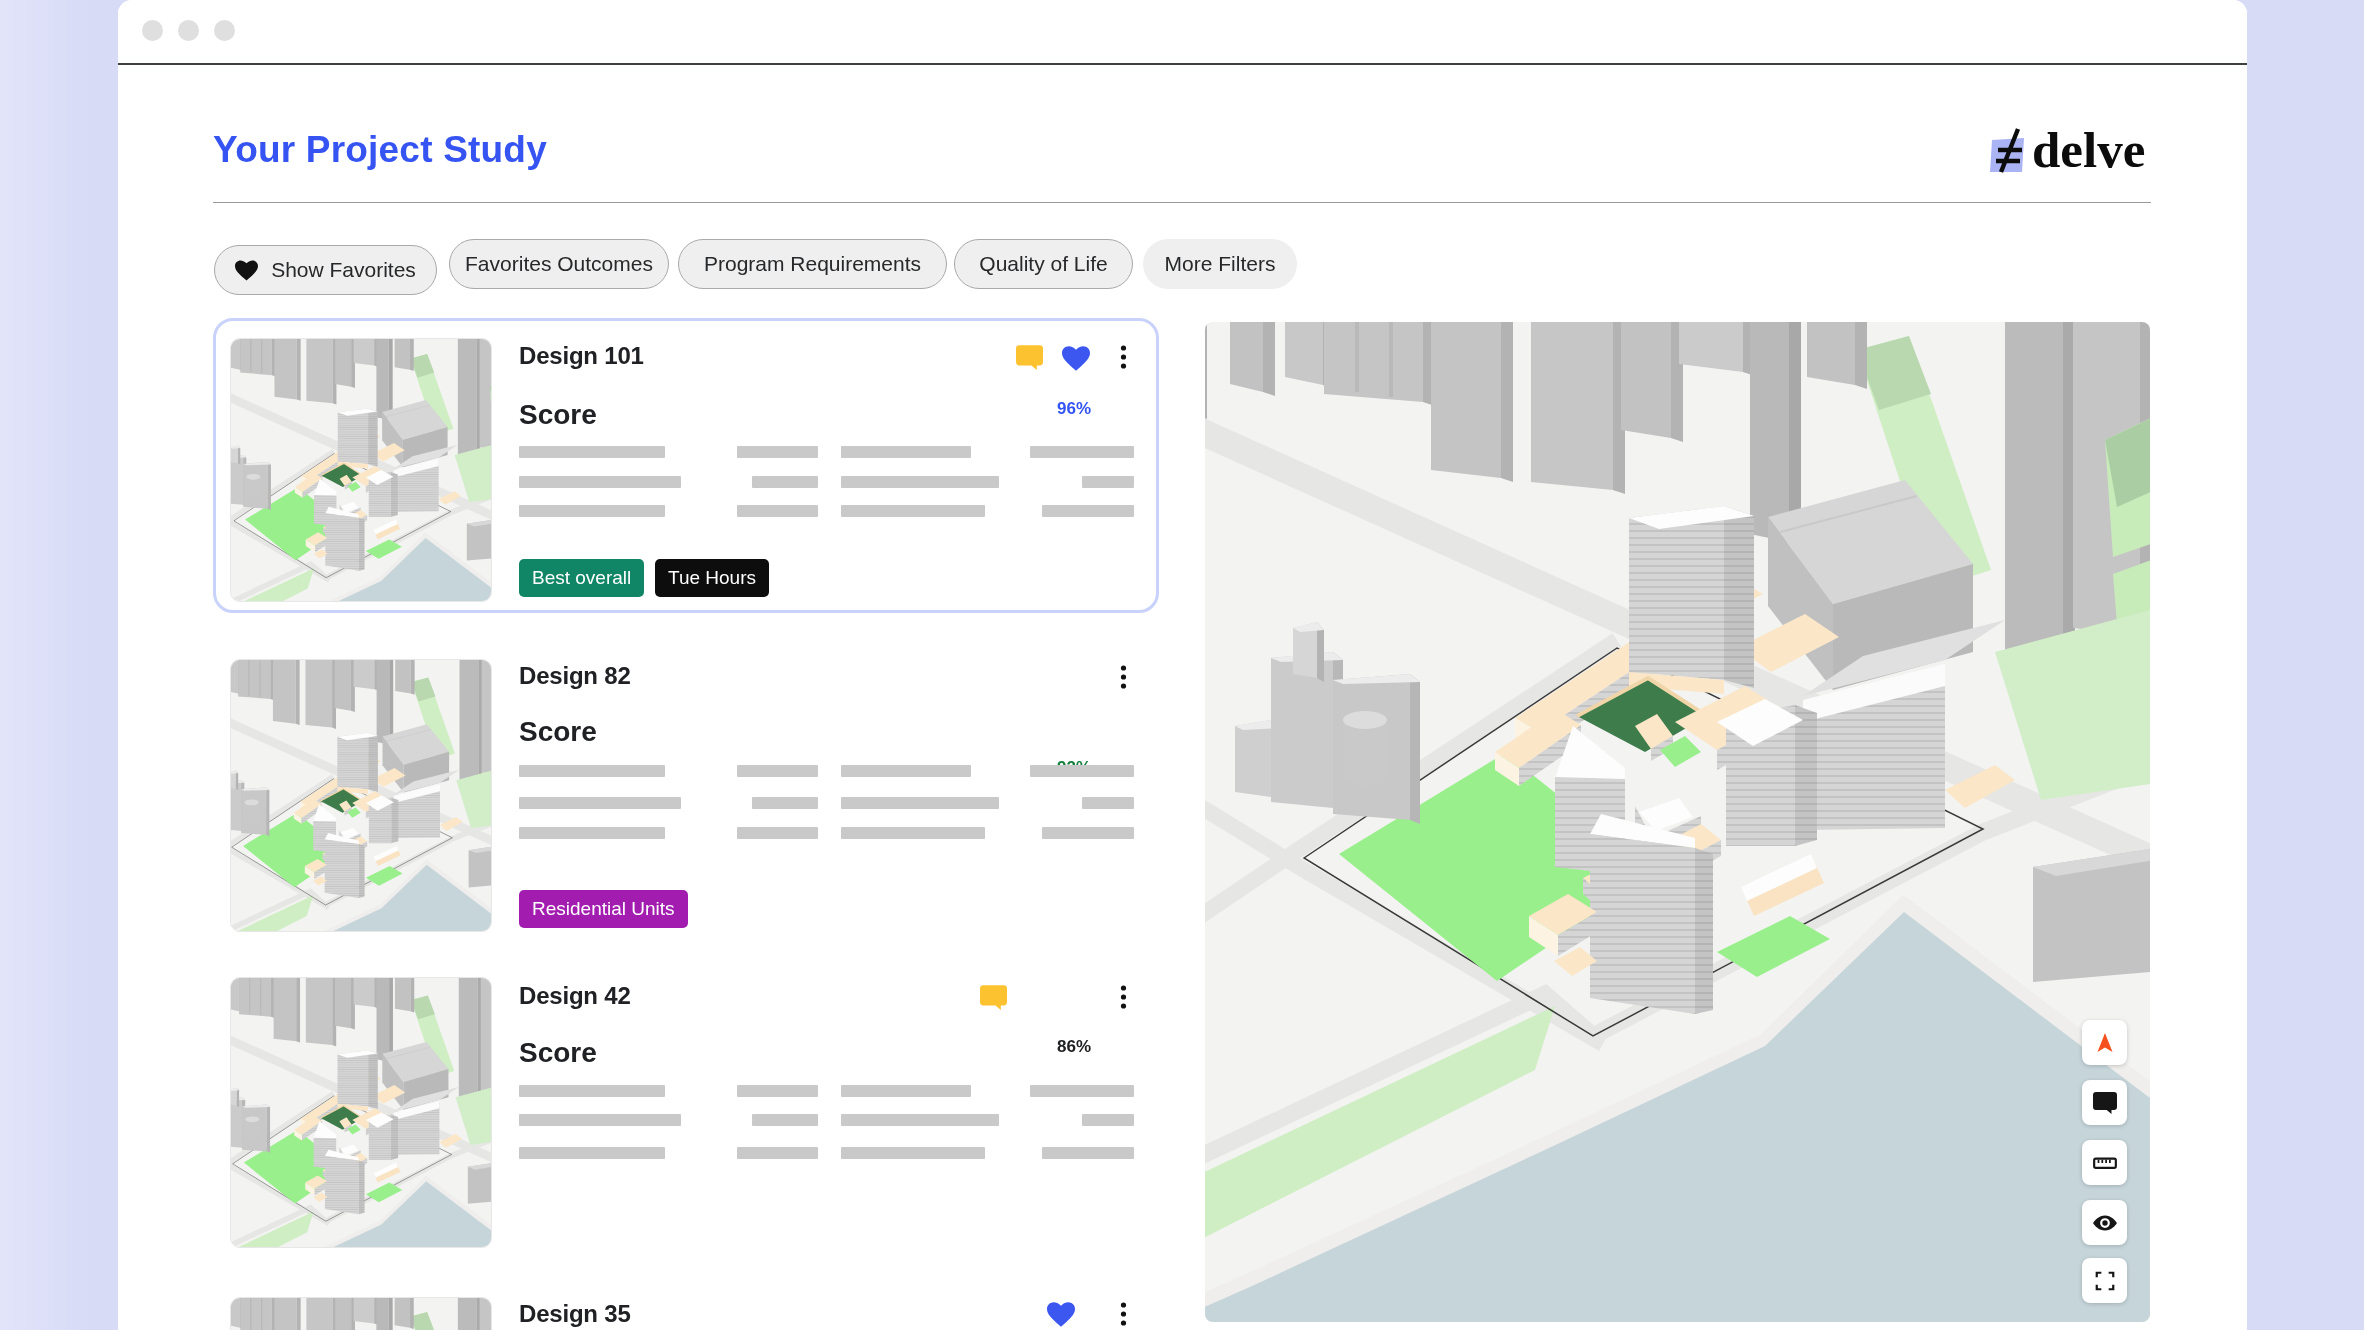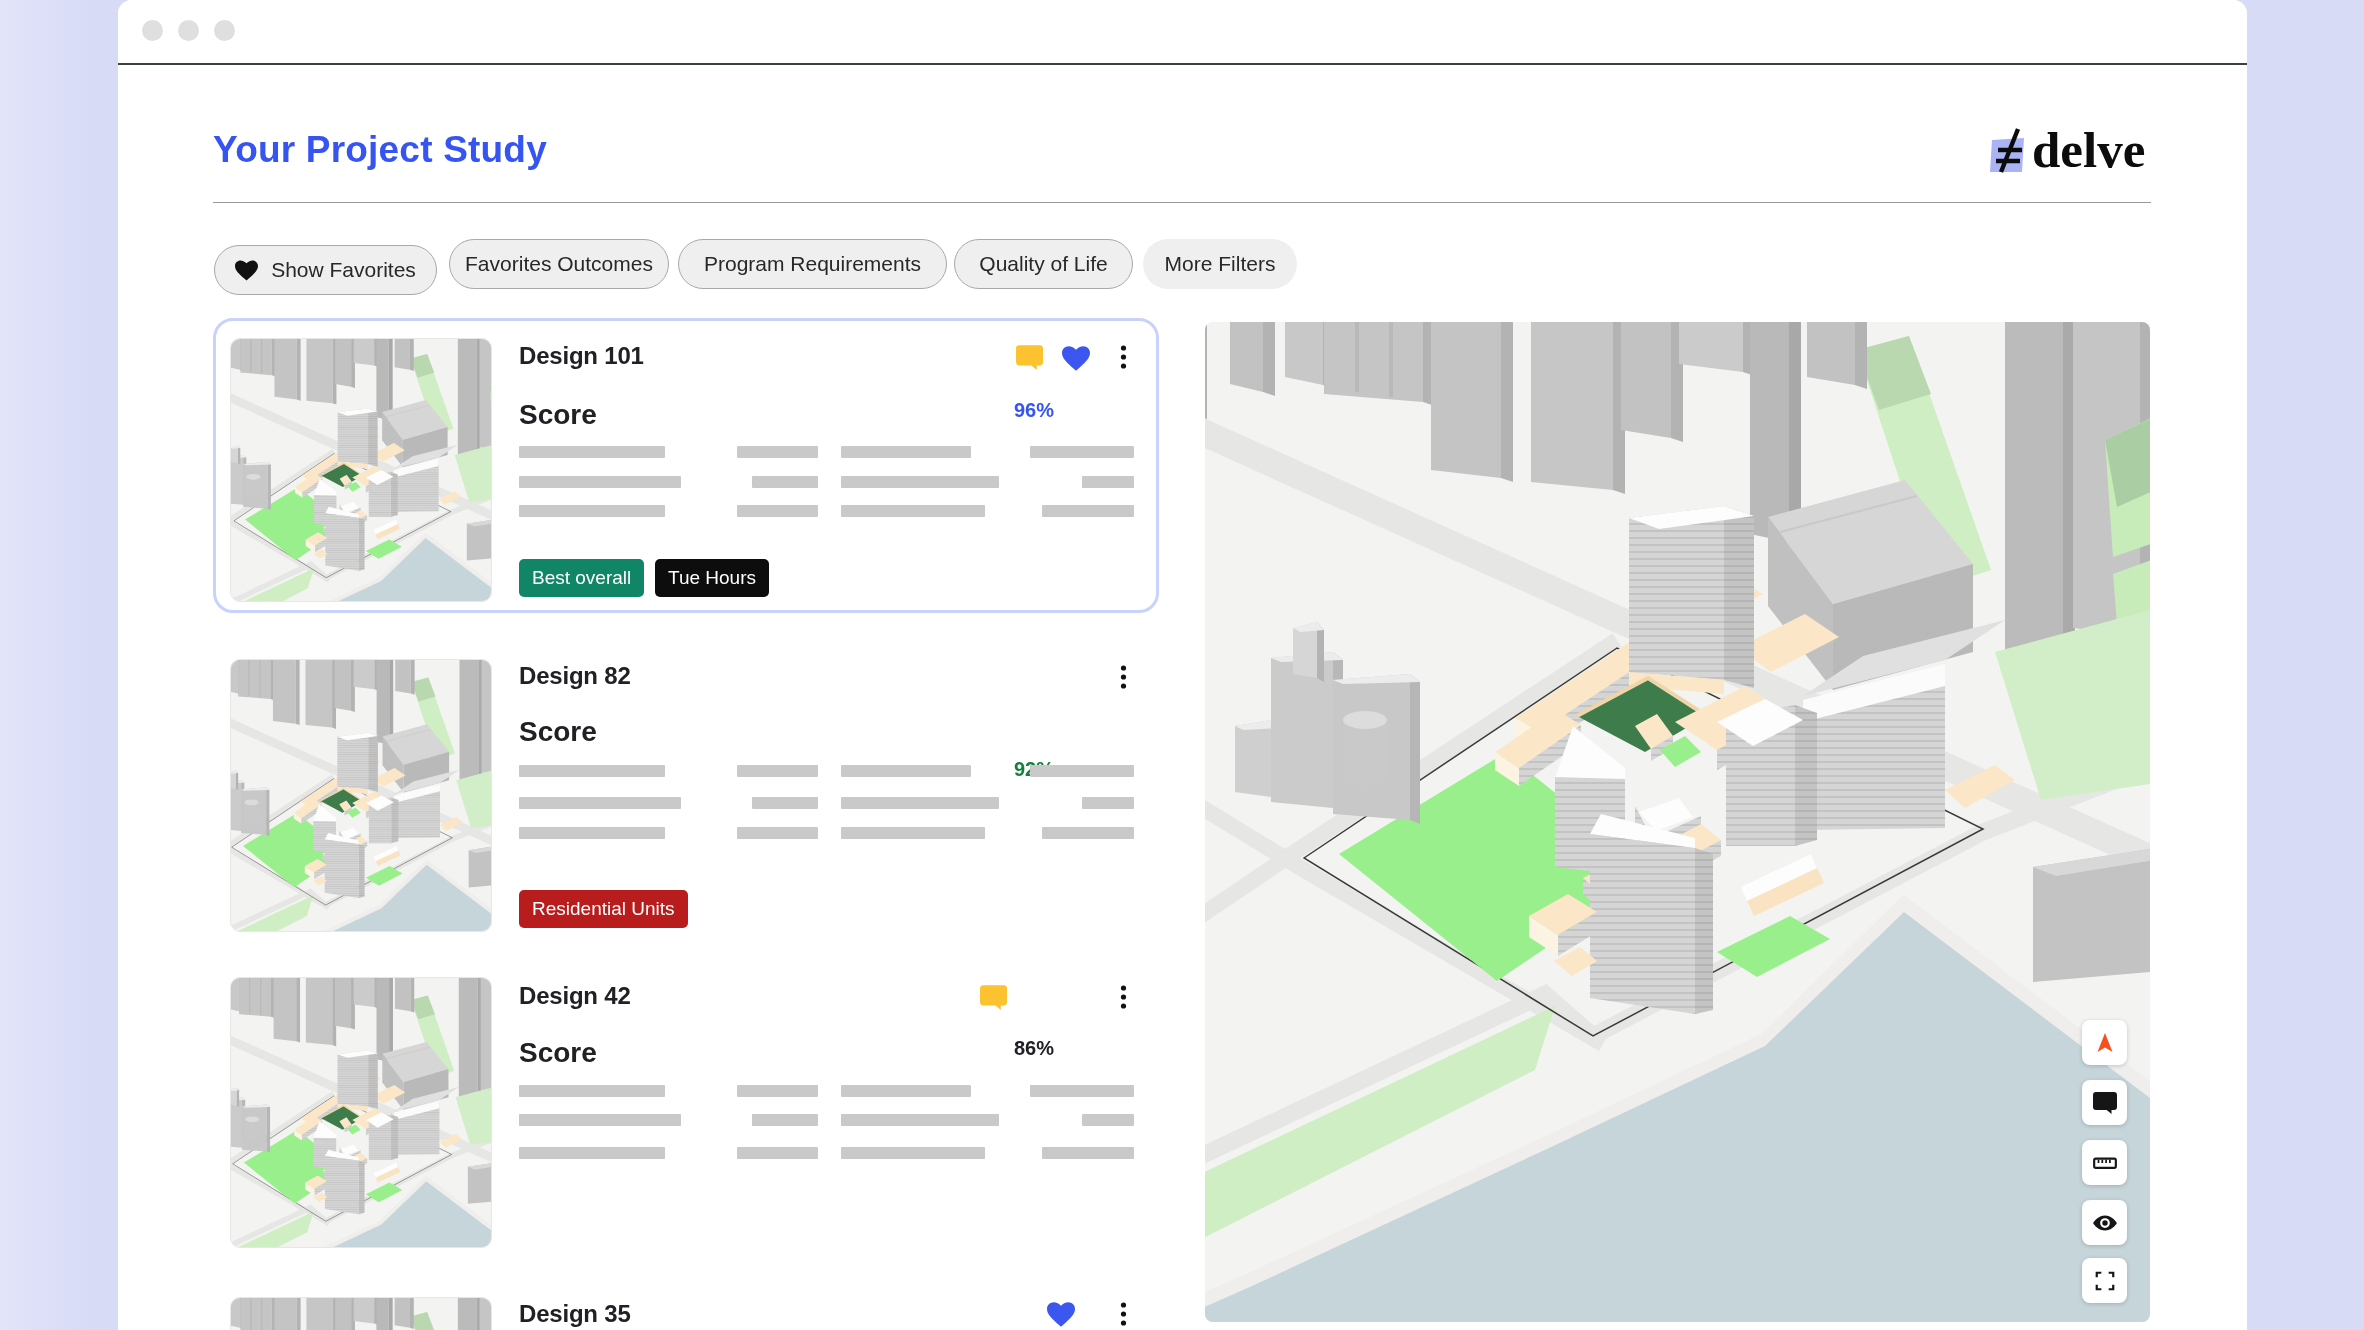--- a/index.html
+++ b/index.html
@@ -7,21 +7,21 @@
 .abs{position:absolute}
 .window{position:absolute;left:118px;top:0;width:2129px;height:1330px;background:#fff;border-radius:14px 14px 0 0}
 .topbar{position:absolute;left:118px;top:0;width:2129px;height:65px;background:#fff;border-bottom:2px solid #3b4043;border-radius:14px 14px 0 0}
 .dot{position:absolute;top:20px;width:21px;height:21px;border-radius:50%;background:#dfdfdf}
 .h1{position:absolute;left:213px;top:129px;font-size:37px;font-weight:700;color:#3554f2;letter-spacing:.2px}
 .divider{position:absolute;left:213px;top:202px;width:1938px;height:1px;background:#9a9a9a}
 .pill{position:absolute;top:239px;height:50px;border-radius:25px;background:#efefef;display:flex;align-items:center;justify-content:center;font-size:21px;color:#27282a;white-space:nowrap}
 .thumb{position:absolute;width:262px;border:1px solid #e7e7e7;border-radius:10px;overflow:hidden;background:#f3f3f2}
 .ctitle{position:absolute;font-size:24px;font-weight:700;color:#202124;letter-spacing:-0.2px}
 .scl{position:absolute;font-size:28px;font-weight:700;color:#202124}
-.scr{position:absolute;width:120px;text-align:left;font-size:20px;font-weight:700}
+.scr{position:absolute;width:120px;text-align:center;font-size:17px;font-weight:700}
 .bar{position:absolute;height:12px;background:#c9c9c9;border-radius:1px}
 .chip{position:absolute;height:38px;border-radius:5px;color:#fff;font-size:19px;display:flex;align-items:center;padding:0 13px}
 .map{position:absolute;left:1205px;top:322px;width:945px;height:1000px;border-radius:8px;overflow:hidden;background:#f3f3f2}
 .tool{position:absolute;left:2082px;width:45px;height:45px;background:#fff;border-radius:8px;box-shadow:0 1px 4px rgba(0,0,0,.18);display:flex;align-items:center;justify-content:center}
 </style></head>
 <body>
 <svg width="0" height="0" style="position:absolute">
     <defs>
 <pattern id="st1" width="8" height="7" patternUnits="userSpaceOnUse">
         <rect width="8" height="7" fill="#d5d5d5"></rect>
@@ -247,21 +247,21 @@
 <div class="bar" style="left:841px;top:765px;width:130px"></div>
 <div class="bar" style="left:1030px;top:765px;width:104px"></div>
 <div class="bar" style="left:519px;top:797px;width:162px"></div>
 <div class="bar" style="left:752px;top:797px;width:66px"></div>
 <div class="bar" style="left:841px;top:797px;width:158px"></div>
 <div class="bar" style="left:1082px;top:797px;width:52px"></div>
 <div class="bar" style="left:519px;top:827px;width:146px"></div>
 <div class="bar" style="left:737px;top:827px;width:81px"></div>
 <div class="bar" style="left:841px;top:827px;width:144px"></div>
 <div class="bar" style="left:1042px;top:827px;width:92px"></div>
-<div class="chip" style="left:519px;top:890px;background:#b91c1c">Residential Units</div>
+<div class="chip" style="left:519px;top:890px;background:#a21caf">Residential Units</div>
 <div class="thumb" style="left:230px;top:977px;height:271px"><svg width="262" height="271" viewBox="90 -40 820 840" preserveAspectRatio="xMidYMid slice">
       <use href="#city"></use>
     </svg></div>
 <div class="ctitle" style="left:519px;top:982px">Design 42</div>
 <svg class="abs" style="left:980px;top:985px" width="27" height="25" viewBox="0 0 24 22">
     <path d="M3 0h18a3 3 0 0 1 3 3v12a3 3 0 0 1-3 3h-2.5V22l-4.8-4H3a3 3 0 0 1-3-3V3a3 3 0 0 1 3-3z" fill="#fcc22f"></path>
   </svg>
 <svg class="abs" style="left:1119px;top:984px" width="9" height="26" viewBox="0 0 9 26">
     <circle cx="4.5" cy="4" r="2.6" fill="#111"></circle>
     <circle cx="4.5" cy="13" r="2.6" fill="#111"></circle>

